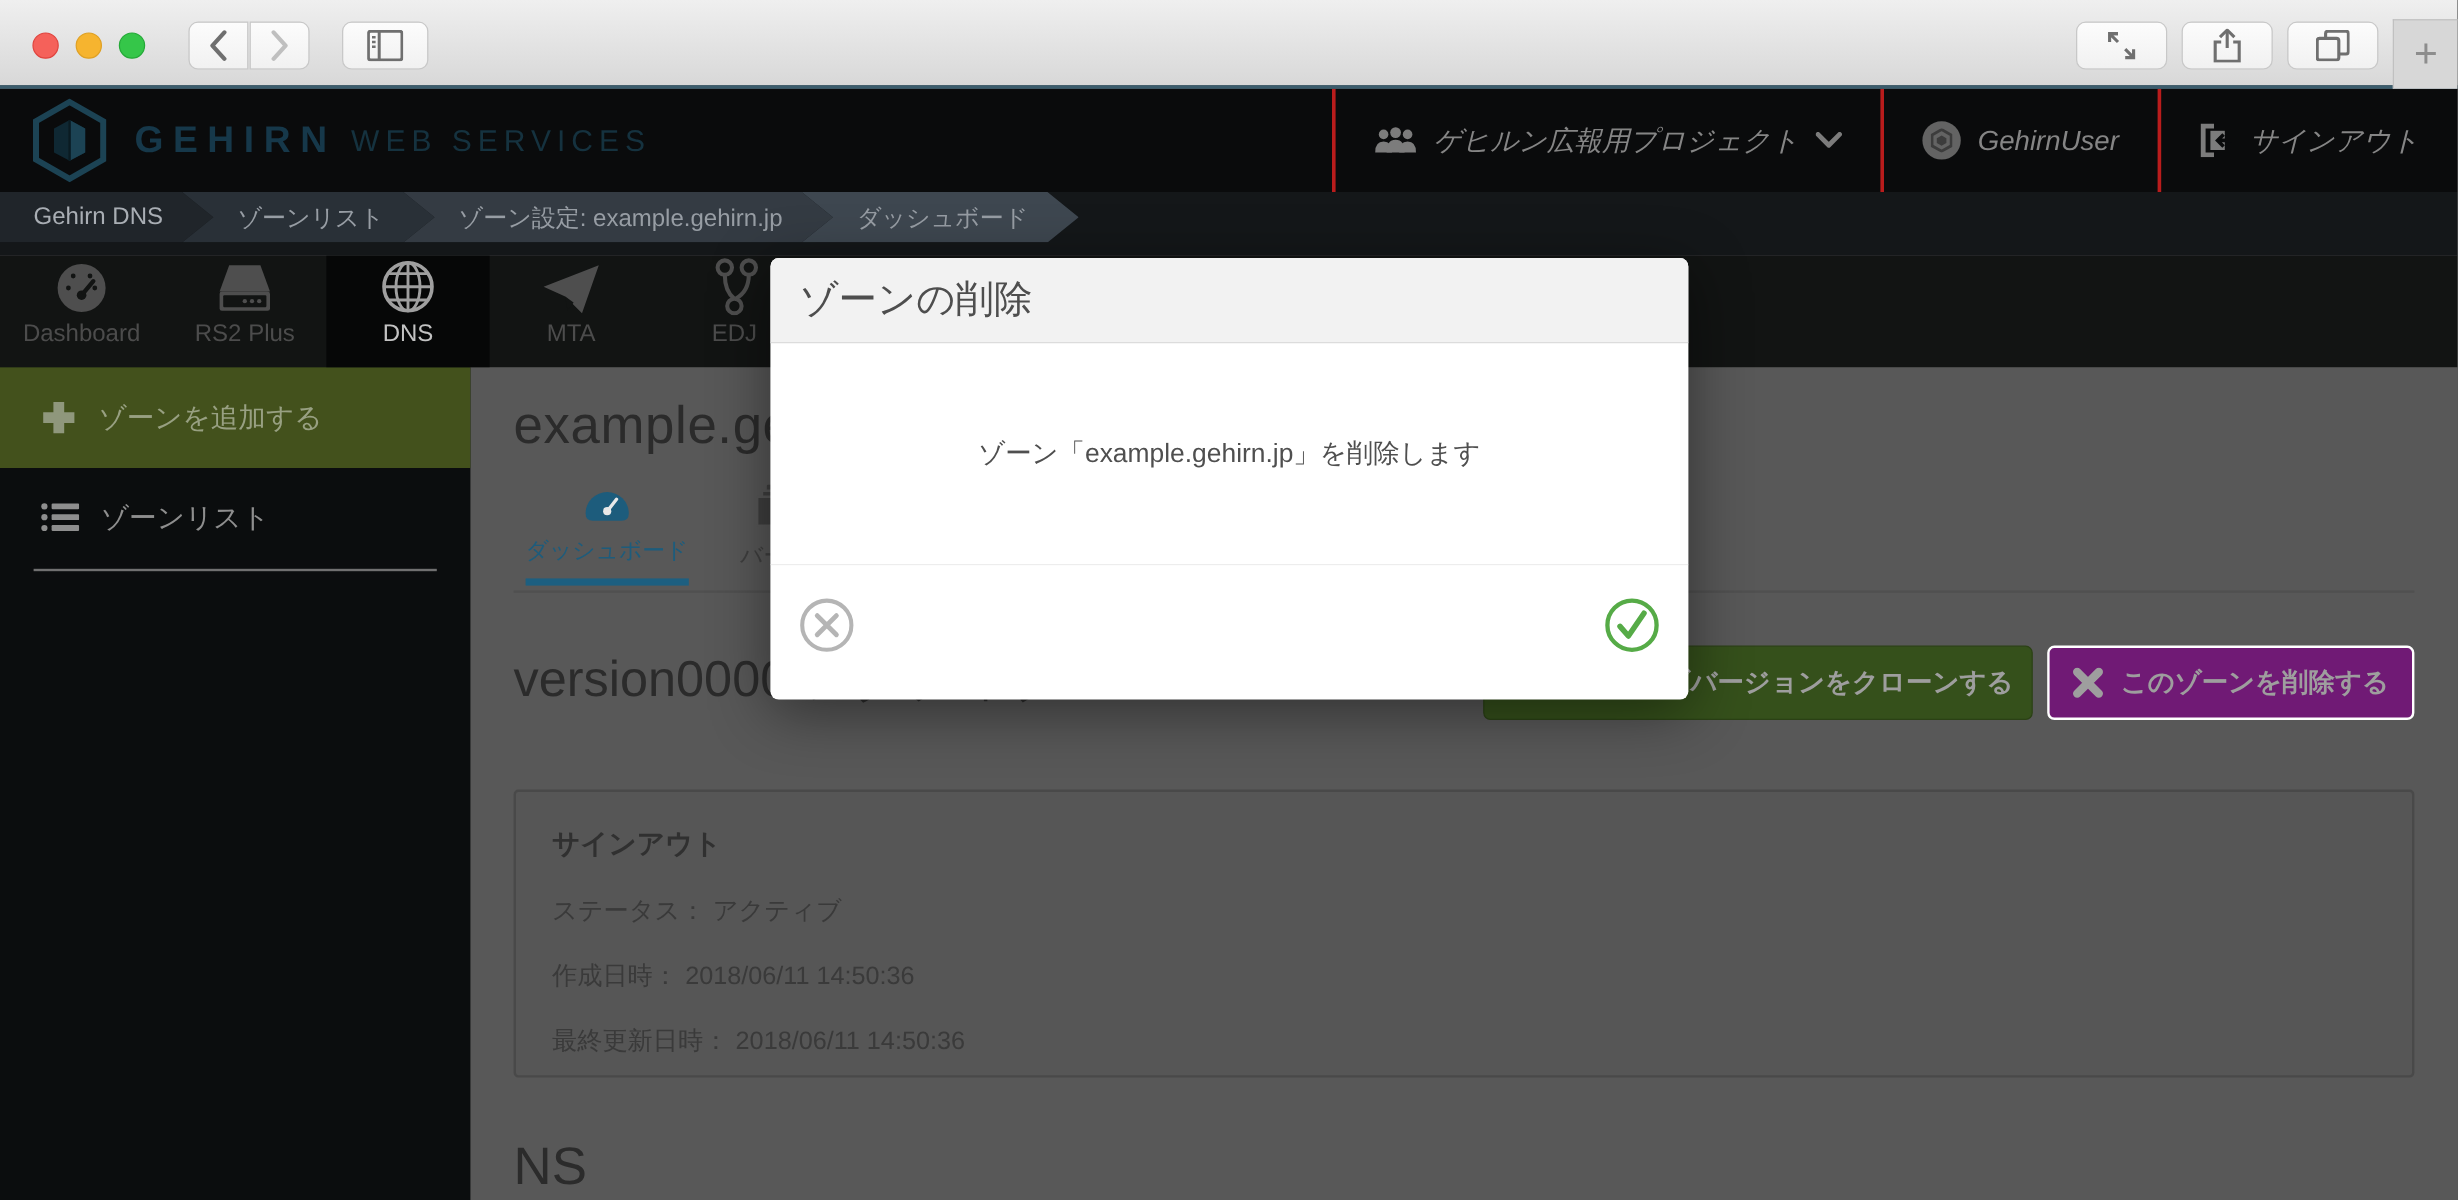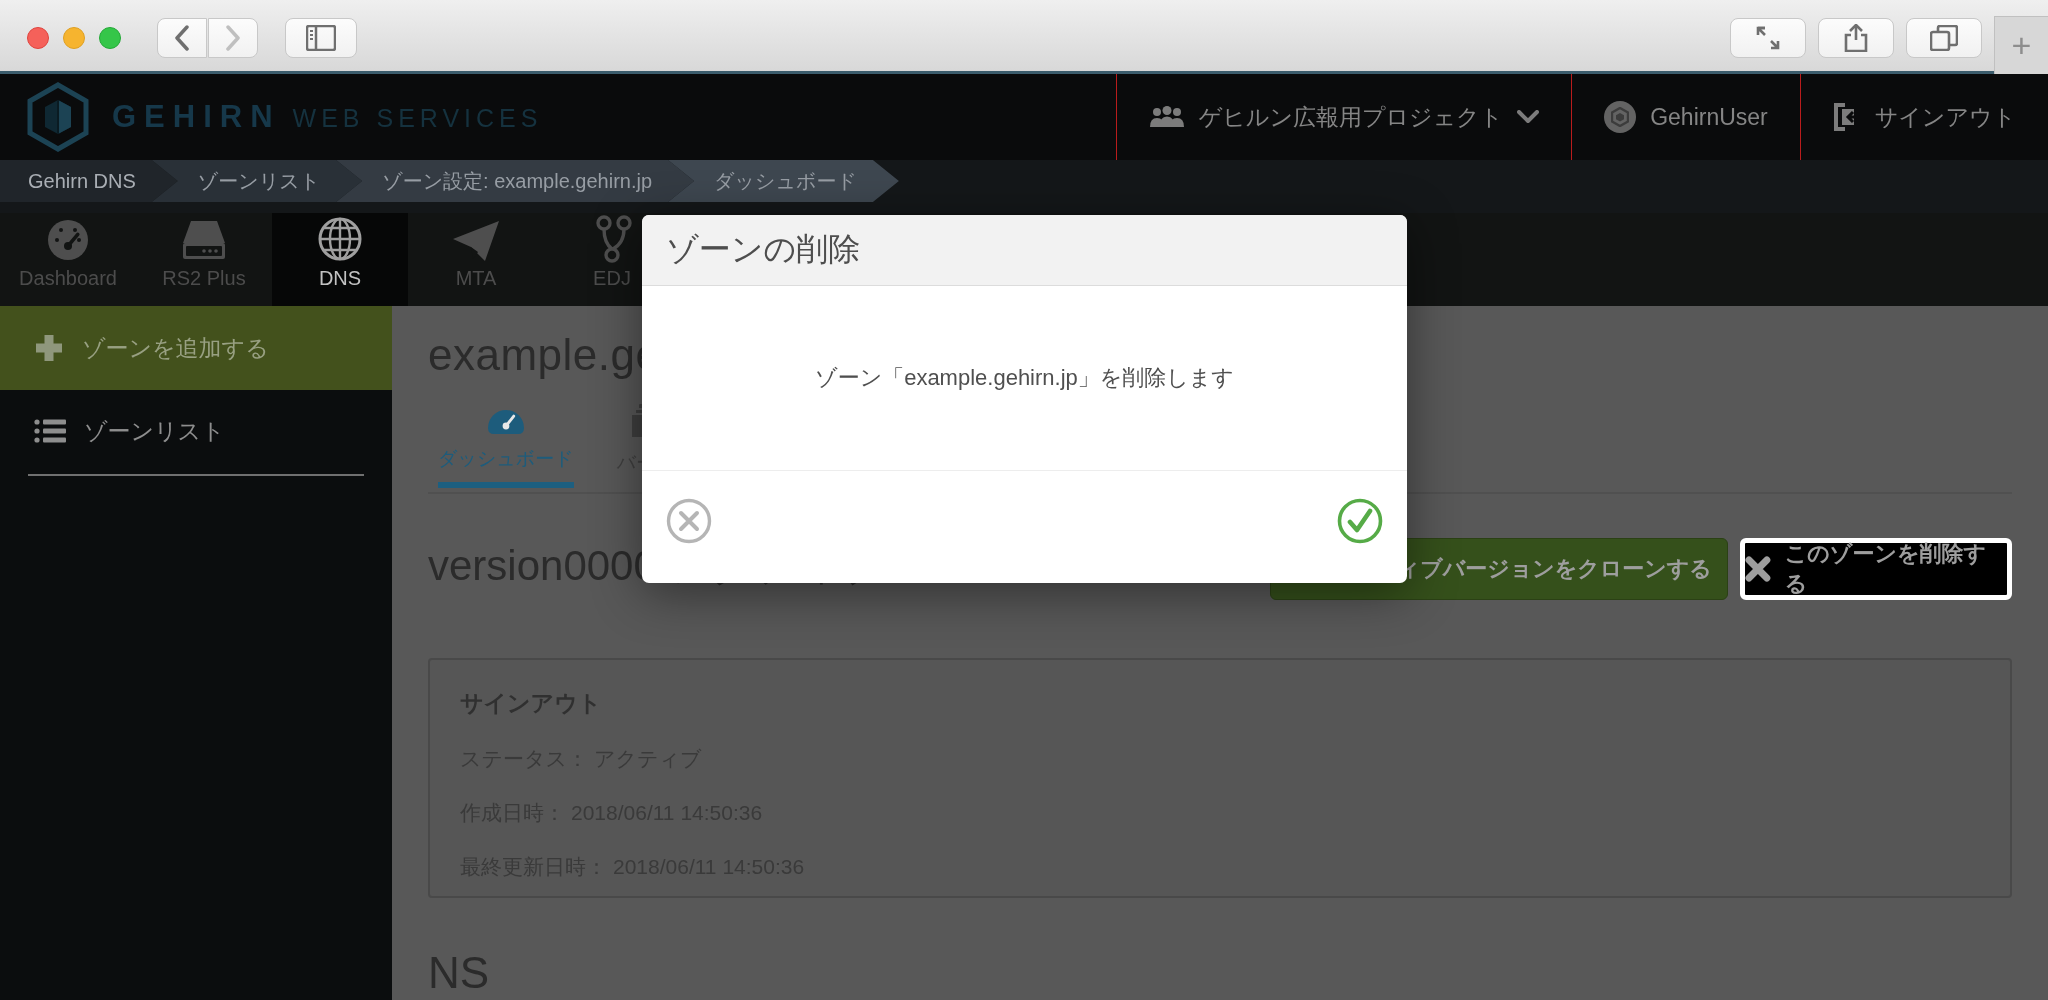--- a/index.html
+++ b/index.html
@@ -22,21 +22,21 @@
   #btn-share      { left:1818px; width:76px; }
   #btn-tabs       { left:1906px; width:76px; }
   #newtab { right:0; top:16px; width:54px; height:58px; background:#d7d7d7; border:1px solid #c0c0c0; border-bottom:none; border-right:none; color:#8d8d8d; display:flex; align-items:center; justify-content:center; font-size:34px; font-weight:300; z-index:51; }
 
   
   #appheader { left:0; top:74px; width:2048px; height:86px; background:#0a0b0c; z-index:5; }
   #brand { position:absolute; left:26px; top:8px; display:flex; align-items:center; }
   #brand-name { color:#16384a; font-size:31px; font-weight:bold; letter-spacing:8px; margin-left:22px; }
   #brand-suffix { color:#15323f; font-size:25px; letter-spacing:5px; margin-left:12px; padding-top:3px; }
   #header-right { position:absolute; right:0; top:0; height:86px; display:flex; }
-  .hsec { display:flex; align-items:center; gap:14px; padding:0 32px; border-left:1px solid #b91c1c; color:#858585; font-size:23px; cursor:pointer; }
+  .hsec { display:flex; align-items:center; gap:14px; padding:0 32px; border-left:3px solid #b91c1c; color:#858585; font-size:23px; cursor:pointer;font-style:italic; }
   .avatar { width:32px; height:32px; border-radius:50%; background:#636363; display:flex; align-items:center; justify-content:center; }
 
   
   #crumbbar { left:0; top:160px; width:2048px; height:53px; background:#141719; z-index:4; display:flex; }
   .crumb { height:42px; display:flex; align-items:center; color:#979da4; font-size:20px; padding:0 42px 0 46px; cursor:pointer; }
   .crumb.c0 { background:#20252a; color:#a9aeb4; padding-left:28px; clip-path:polygon(0 0,calc(100% - 26px) 0,100% 50%,calc(100% - 26px) 100%,0 100%); }
   .crumb.cn { margin-left:-26px; clip-path:polygon(0 0,calc(100% - 26px) 0,100% 50%,calc(100% - 26px) 100%,0 100%,26px 50%); }
   .crumb.c1 { background:#293037; }
   .crumb.c2 { background:#343b43; }
   .crumb.c3 { background:#3e4750; }
@@ -60,21 +60,21 @@
   #tabbar { margin-top:18px; display:flex; border-bottom:2px solid #505050; }
   .tab { display:flex; flex-direction:column; align-items:center; gap:8px; padding:4px 10px 0 10px; min-width:124px; font-size:19px; color:#3f3f3f; cursor:pointer; }
   .tab .bar { height:6px; width:100%; margin-top:2px; }
   .tab.active { color:#1d5c7c; }
   .tab.active .bar { background:#1d5f80; }
   #version-row { margin-top:44px; display:flex; justify-content:space-between; align-items:flex-start; }
   #version-heading { font-size:42px; color:#2b2b2b; font-weight:normal; }
   #action-btns { display:flex; gap:12px; }
   .bigbtn { height:62px; border-radius:6px; display:flex; align-items:center; justify-content:center; gap:14px; font-size:22px; font-weight:bold; color:#9e9e9e; cursor:pointer; }
   #btn-clone { width:458px; background:#35501b; border:1px solid #2b4115; }
-  #btn-delete { width:272px; background:#000000; border:5px solid #ffffff; }
+  #btn-delete { width:306px; background:#701a75; border:2px solid #ffffff; }
   #panel { margin-top:58px; border:2px solid #494949; border-radius:4px; background:#565656; height:240px; padding:28px 30px; }
   #panel-title { font-size:23px; font-weight:bold; color:#303030; }
   .prow { margin-top:26px; font-size:21px; color:#3a3a3a; }
   .prow .pl { margin-right:6px; }
   #ns-heading { margin-top:50px; font-size:44px; color:#2b2b2b; font-weight:normal; }
 
   
   #modal { left:642px; top:215px; width:765px; height:368px; background:#ffffff; border-radius:7px; box-shadow:0 10px 50px rgba(0,0,0,0.45); z-index:40; overflow:hidden; }
   #modal-header { height:71px; background:#f2f2f2; border-bottom:1px solid #dcdcdc; display:flex; align-items:center; padding-left:24px; }
   #modal-title { font-size:32px; color:#4e4e4e; }

